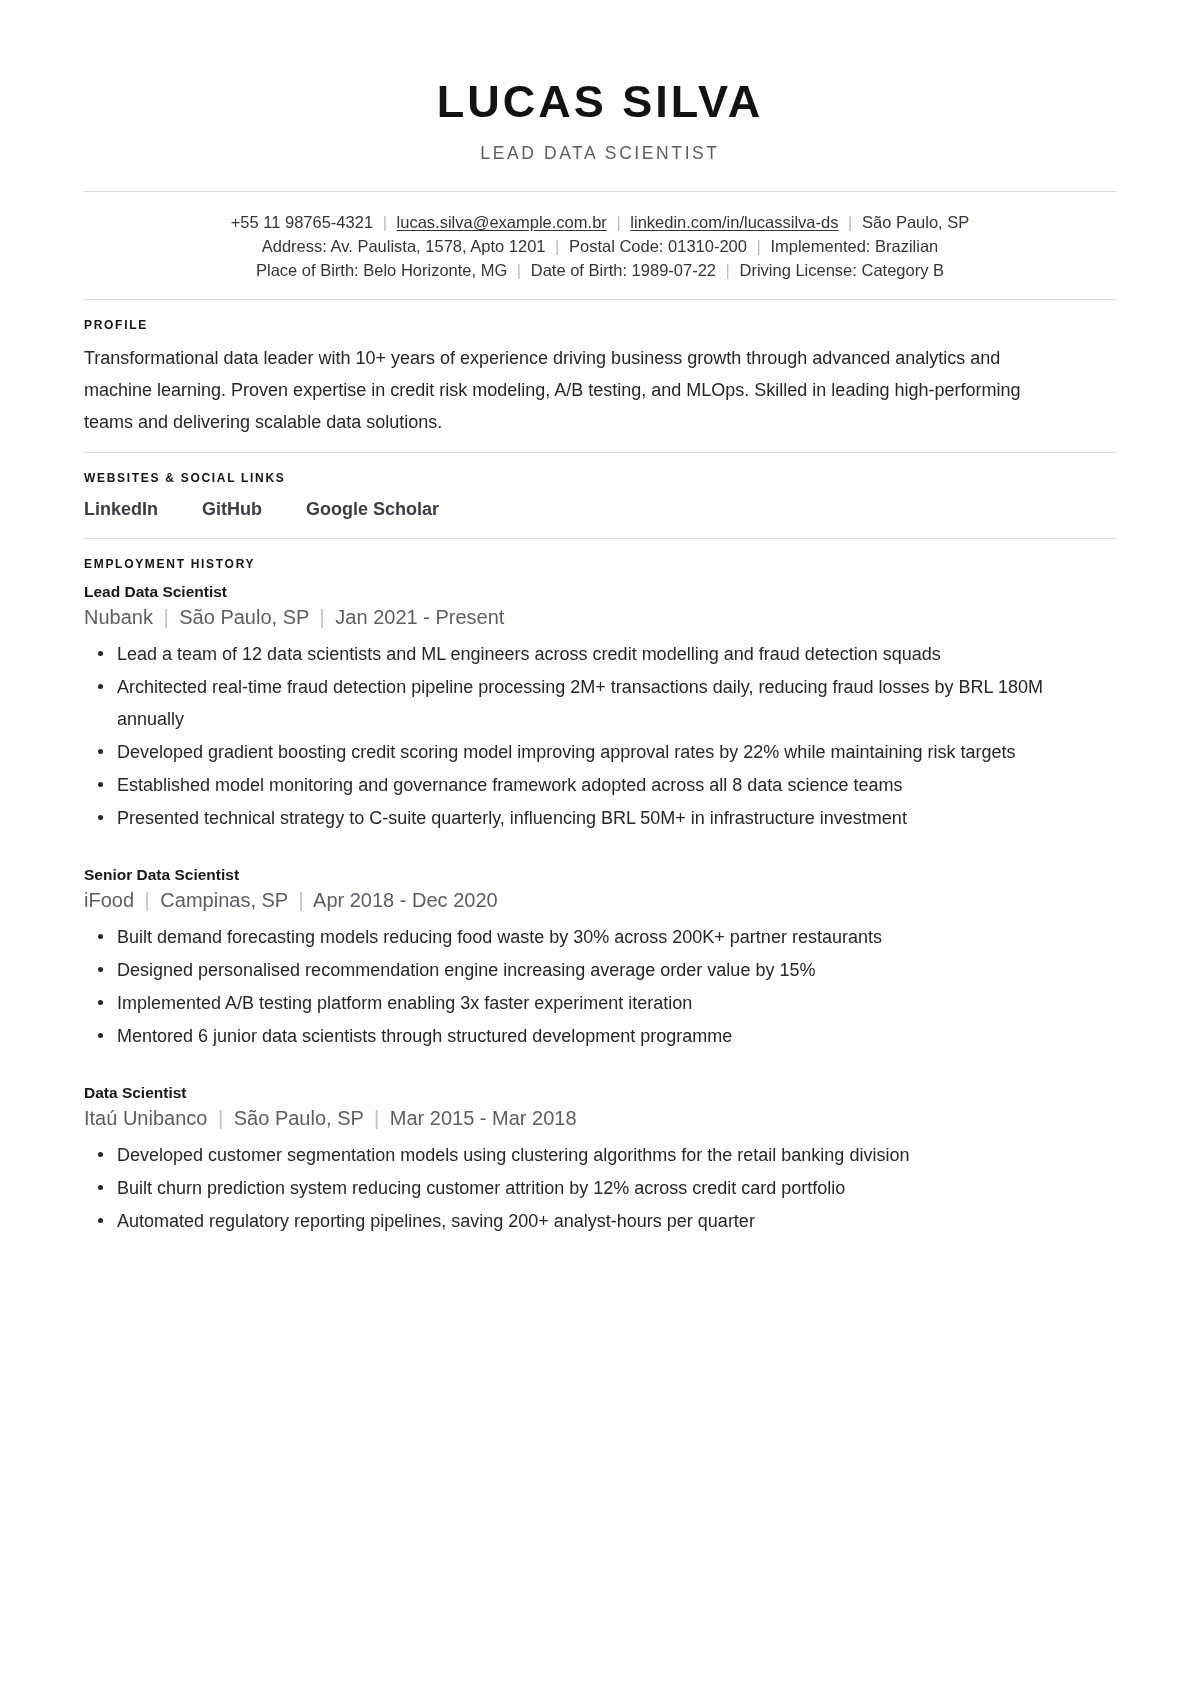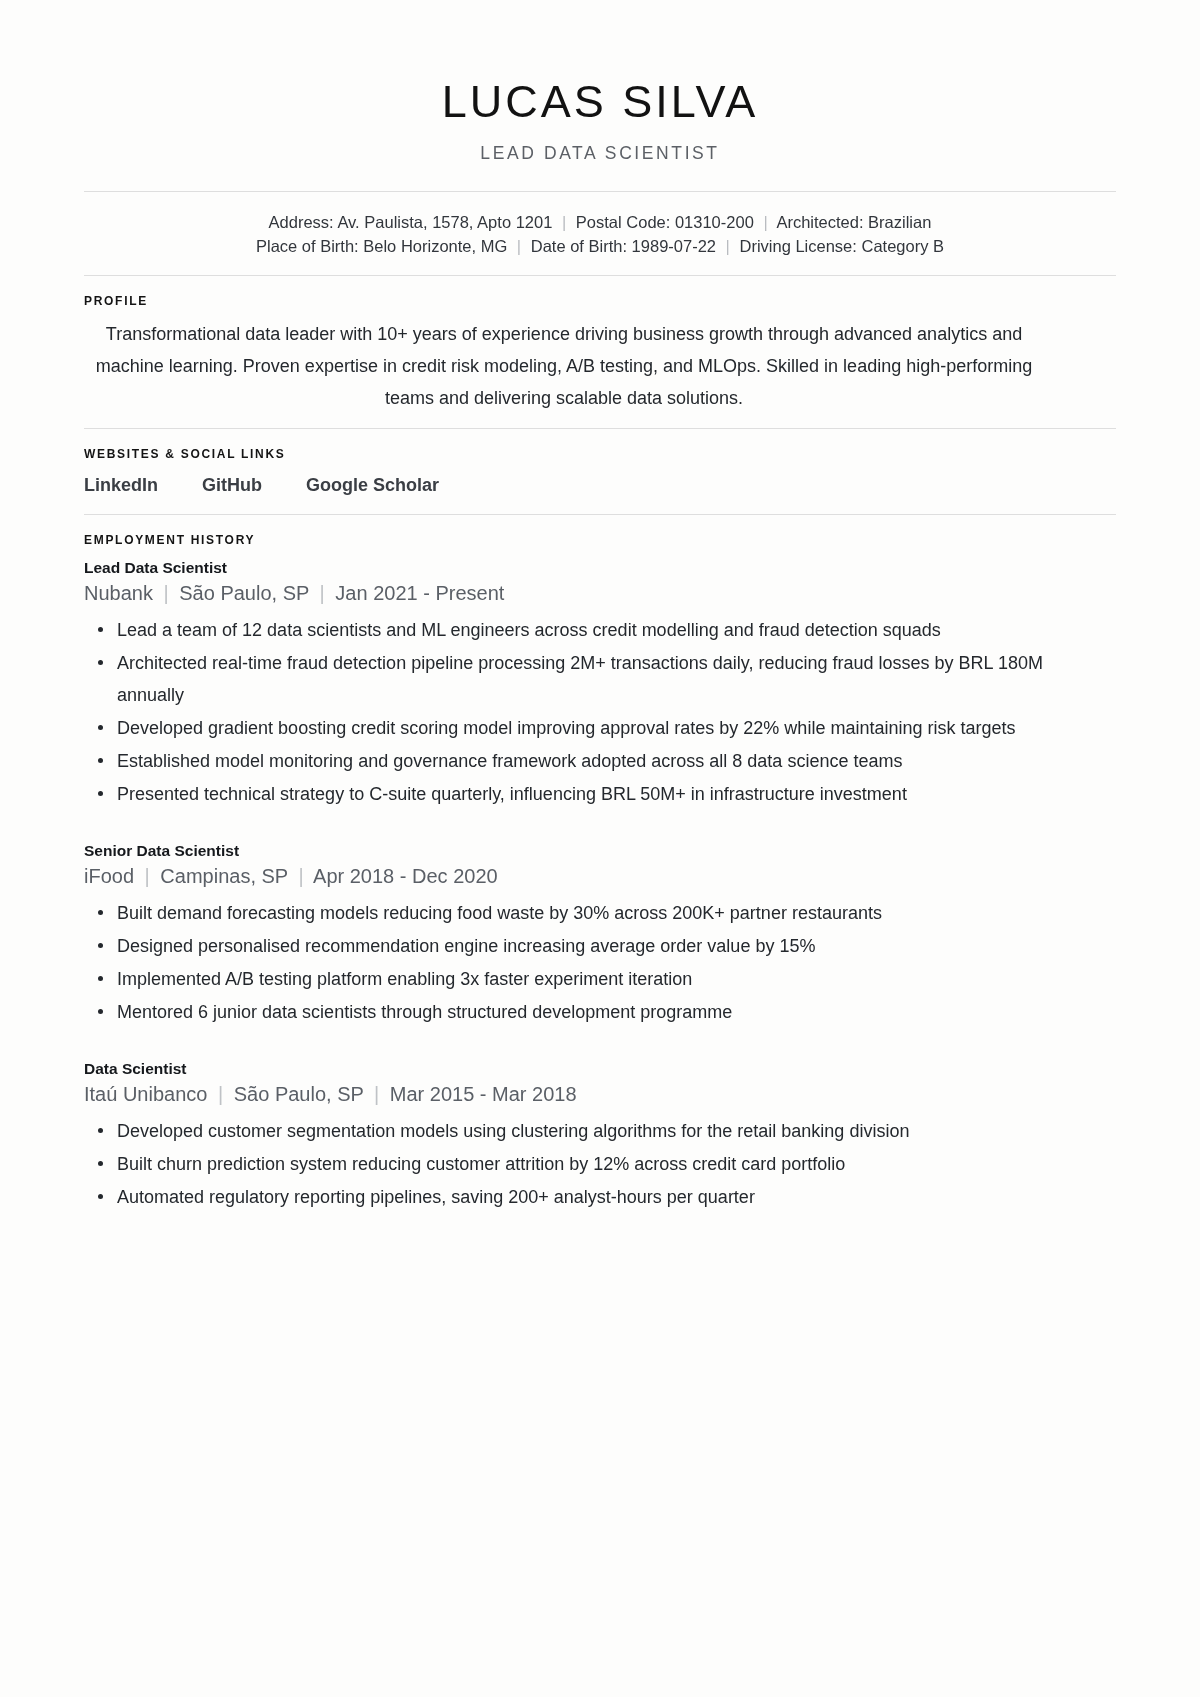--- a/index.html
+++ b/index.html
@@ -18,21 +18,21 @@
     background: #fdfdfc;
     box-sizing: border-box;
     padding: 60px 84px 40px 84px;
     position: relative;
   }
 
   
   .name {
     text-align: center;
     font-size: 45px;
-    font-weight: normal;
+    font-weight: bold;
     letter-spacing: 3.0px;
     color: #121212;
     line-height: 1.05;
     margin: 18px 0 0 0;
   }
   .job-title {
     text-align: center;
     font-size: 17.5px;
     letter-spacing: 2.6px;
     color: #5c6066;
@@ -73,21 +73,21 @@
 
   
   .section { padding-top: 18px; }
   .section-title {
     font-size: 12px;
     font-weight: bold;
     letter-spacing: 1.7px;
     color: #141414;
     margin: 0 0 4px 0;
   }
-  .section-body { padding-bottom: 14px; text-align: center; }
+  .section-body { padding-bottom: 14px; }
 
   .profile-text {
     font-size: 18px;
     line-height: 1.78;
     color: #24282d;
     margin: 10px 0 0 0;
     max-width: 960px;
   }
 
   .links-row {
@@ -154,25 +154,34 @@
 
   <div>
     <h1 class="name">LUCAS SILVA</h1>
     <div class="job-title">LEAD DATA SCIENTIST</div>
   </div>
 
   <hr class="rule rule-head">
 
   <div class="contact">
     <div class="contact-line">
+      <span>+55 11 98765-4321</span>
+      <span class="sep">|</span>
+      <a class="link" href="#">lucas.silva@example.com.br</a>
+      <span class="sep">|</span>
+      <a class="link" href="#">linkedin.com/in/lucassilva-ds</a>
+      <span class="sep">|</span>
+      <span>São Paulo, SP</span>
+    </div>
+    <div class="contact-line">
       <span>Address: Av. Paulista, 1578, Apto 1201</span>
       <span class="sep">|</span>
       <span>Postal Code: 01310-200</span>
       <span class="sep">|</span>
-      <span>Architected: Brazilian</span>
+      <span>Implemented: Brazilian</span>
     </div>
     <div class="contact-line">
       <span>Place of Birth: Belo Horizonte, MG</span>
       <span class="sep">|</span>
       <span>Date of Birth: 1989-07-22</span>
       <span class="sep">|</span>
       <span>Driving License: Category B</span>
     </div>
   </div>
 

